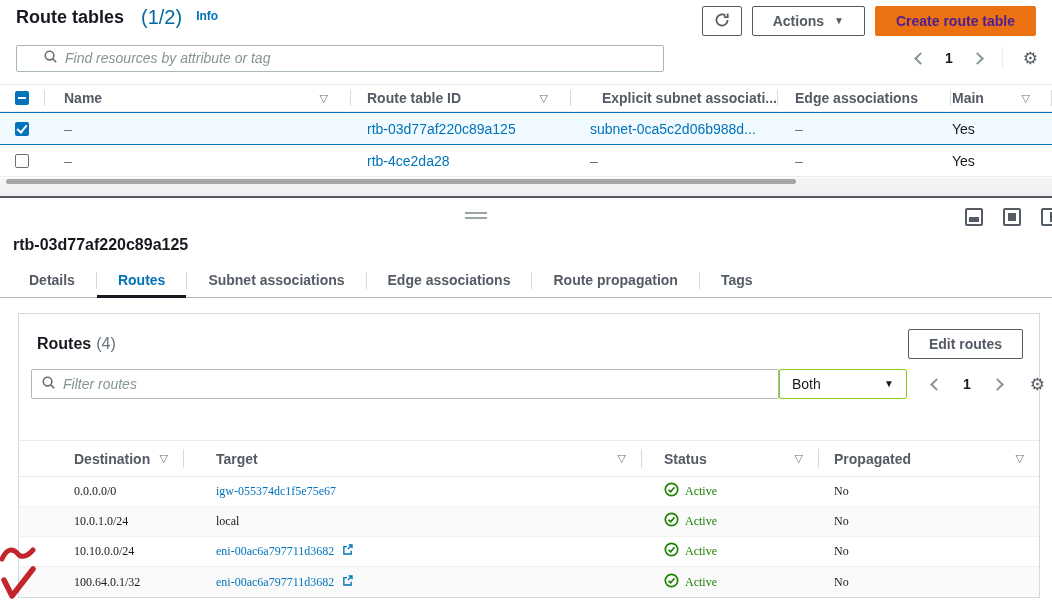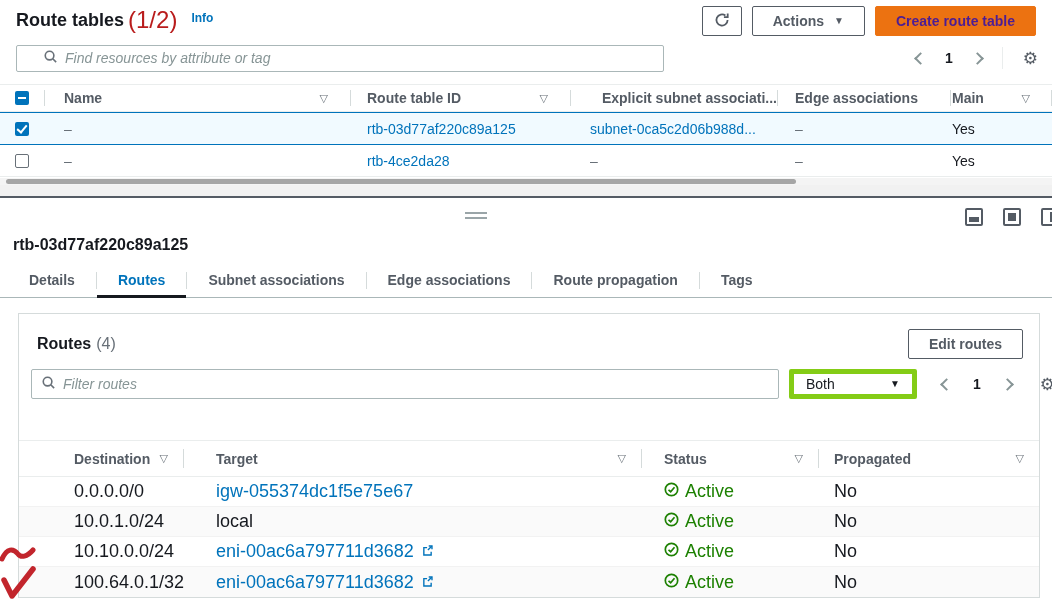--- a/index.html
+++ b/index.html
@@ -4,21 +4,21 @@
 <style>
   * { margin:0; padding:0; box-sizing:border-box; }
   body { background:#fff; font-family:"Liberation Sans", sans-serif; color:#16191f; }
   .screen { position:relative; width:1052px; height:604px; background:#fff; overflow:hidden; }
 
   
   .page-header { position:absolute; top:6px; left:16px; width:1020px; height:34px;
     display:flex; align-items:flex-start; justify-content:space-between; }
   .title-group { display:flex; align-items:center; }
   .page-title { font-size:18px; font-weight:700; }
-  .page-count { font-size:24px; font-weight:400; color:#b91c1c; margin-left:4px; }
+  .page-count { font-size:20px; font-weight:400; color:#0369a1; margin-left:17px; }
   .info-link { font-size:12px; font-weight:700; color:#0073bb; margin-left:14px; position:relative; top:-2px; cursor:pointer; text-decoration:none; }
   .header-actions { display:flex; align-items:center; gap:10px; }
   .btn { height:30px; border:1px solid #545b64; border-radius:2px; background:#fff;
     font-family:inherit; font-weight:700; font-size:14px; color:#545b64;
     display:inline-flex; align-items:center; justify-content:center; padding:0 20px; gap:10px; cursor:pointer; }
   .btn-refresh { width:40px; padding:0; }
   .btn-primary { background:#ec7211; border-color:#ec7211; color:#4c1d95; }
   .caret { font-size:10px; line-height:1; }
 
   .toolbar-row { position:absolute; top:44px; left:16px; width:1022px; height:28px;
@@ -83,33 +83,33 @@
   .tab.active { color:#0073bb; border-bottom-color:#16191f; }
   .tab-sep { width:1px; background:#d5dbdb; margin:8px 0; }
 
   .card { position:absolute; top:115px; left:18px; width:1022px; height:285px; border:1px solid #d5dbdb; background:#fff; }
   .card-header { position:absolute; top:14px; left:18px; right:16px; height:32px; display:flex; justify-content:space-between; align-items:center; }
   .card-title { font-size:16px; font-weight:700; }
   .card-count { font-size:16px; font-weight:400; color:#687078; margin-left:5px; }
 
   .filter-row { position:absolute; top:55px; left:12px; height:30px; display:flex; align-items:center; }
   .filter-box { width:748px; height:30px; border:1px solid #aab7b8; border-radius:2px; display:flex; align-items:center; padding:0 9px; gap:7px; }
-  .scope-select { margin-left:10px; width:128px; height:30px; border:5px solid #84cc16; border-radius:2px;
+  .scope-select { width:128px; height:30px; border:1px solid #84cc16; border-radius:2px;
     display:flex; align-items:center; justify-content:space-between; padding:0 12px; font-size:14px; color:#16191f; cursor:pointer; background:#fff; }
   .scope-select .caret { color:#16191f; }
   .pager { display:flex; align-items:center; gap:22px; margin-left:25px; }
 
   .routes-head { position:absolute; top:126px; left:0; width:1020px; height:37px;
     display:grid; grid-template-columns:164px 458px 177px 1fr; align-items:center;
     border-top:1px solid #eaeded; border-bottom:1px solid #eaeded; font-weight:700; font-size:14px; color:#545b64; }
   .routes-head .hcell.sep::before { top:8px; bottom:8px; }
   .r-pad1 { padding-left:55px; } .r-pad2 { padding-left:33px; } .r-pad3 { padding-left:23px; } .r-pad4 { padding-left:16px; }
   .routes-head .sort { margin-right:15px; }
   .routes-body { position:absolute; top:163px; left:0; width:1020px; }
-  .r-row { display:grid; grid-template-columns:164px 458px 177px 1fr; align-items:center; height:30px; font-size:18px; border-bottom:1px solid #f2f2f2; }
+  .r-row { display:grid; grid-template-columns:164px 458px 177px 1fr; align-items:center; height:30px; font-size:12px; border-bottom:1px solid #f2f2f2;font-family:Liberation Serif, serif; }
   .r-row:nth-child(even) { background:#fafafa; }
   .r-row:last-child { border-bottom:none; }
   .target-cell { display:flex; align-items:center; gap:7px; }
   .status-cell { display:flex; align-items:center; gap:6px; }
   .status-text { color:#1d8102; }
 
   .mark { position:absolute; z-index:5; }
   .mark-squiggle { left:0; top:347px; }
   .mark-check { left:1px; top:368px; }
 </style>

